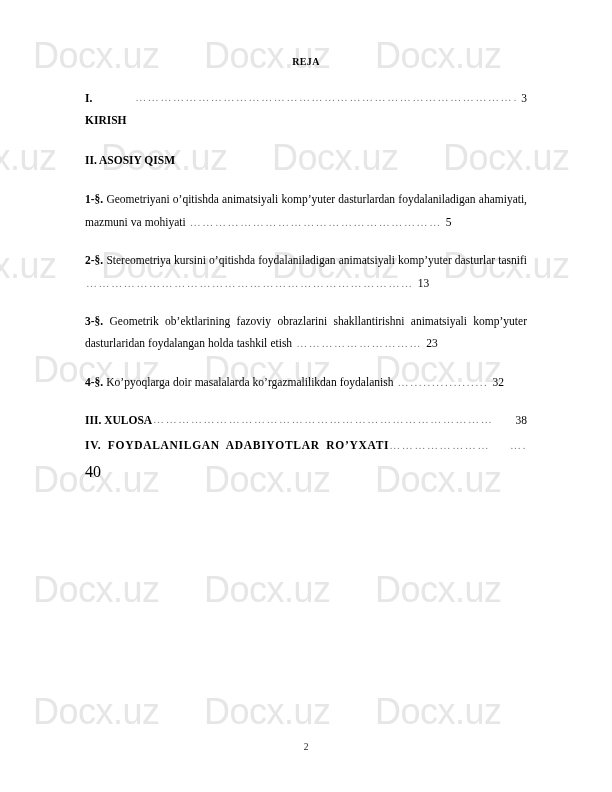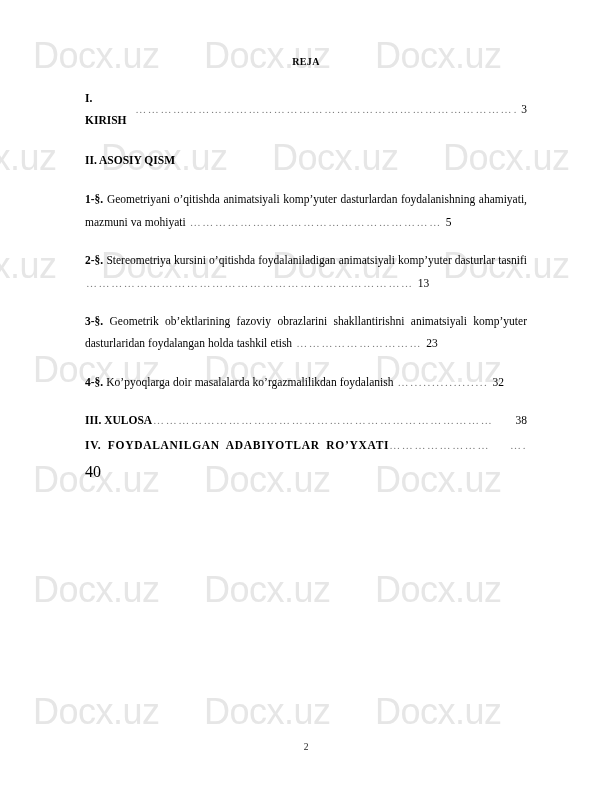--- a/index.html
+++ b/index.html
@@ -60,21 +60,21 @@
     text-align: center;
     font-weight: bold;
     font-size: 10px;
     letter-spacing: 0.4px;
     margin: 0 0 20px 0;
   }
 
   
   .toc-line {
     display: flex;
-    align-items: center;
+    align-items: flex-start;
     width: 100%;
   }
   .leader {
     flex: 1 1 auto;
     overflow: hidden;
     white-space: nowrap;
     color: #777;
     font-size: 11px;
     letter-spacing: 1.6px;
     margin: 0 1px;
@@ -189,21 +189,21 @@
         <span class="pageno">3</span>
       </div>
     </div>
 
     <div class="entry-plain">
       <span class="bold">II. ASOSIY QISM</span>
     </div>
 
     <div class="para-entry">
       <span class="lead-num">1-§.</span>
-      <span>Geometriyani o’qitishda animatsiyali komp’yuter dasturlardan foydalanishning ahamiyati, mazmuni va mohiyati</span>
+      <span>Geometriyani o’qitishda animatsiyali komp’yuter dasturlardan foydalaniladigan ahamiyati, mazmuni va mohiyati</span>
       <span class="leader" style="color:#777;">……………………………………………………</span>
       <span>5</span>
     </div>
 
     <div class="para-entry">
       <span class="lead-num">2-§.</span>
       <span>Stereometriya kursini o’qitishda foydalaniladigan animatsiyali komp’yuter dasturlar tasnifi</span>
       <span class="leader" style="color:#777;">……………………………………………………………………</span>
       <span>13</span>
     </div>

